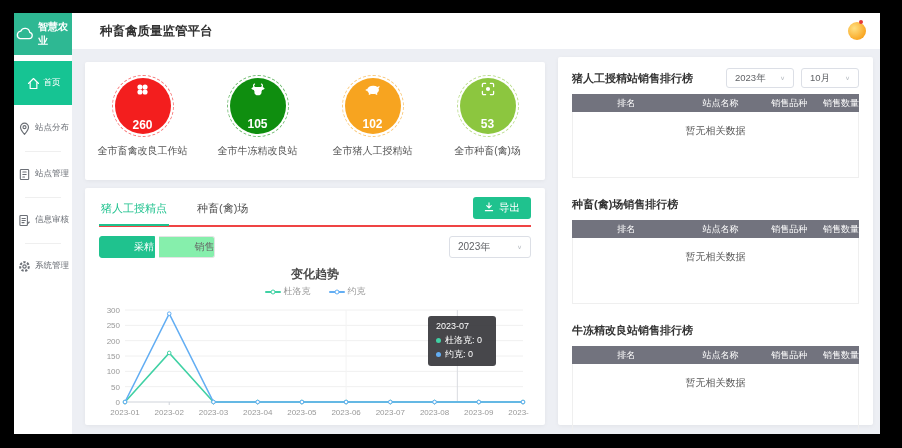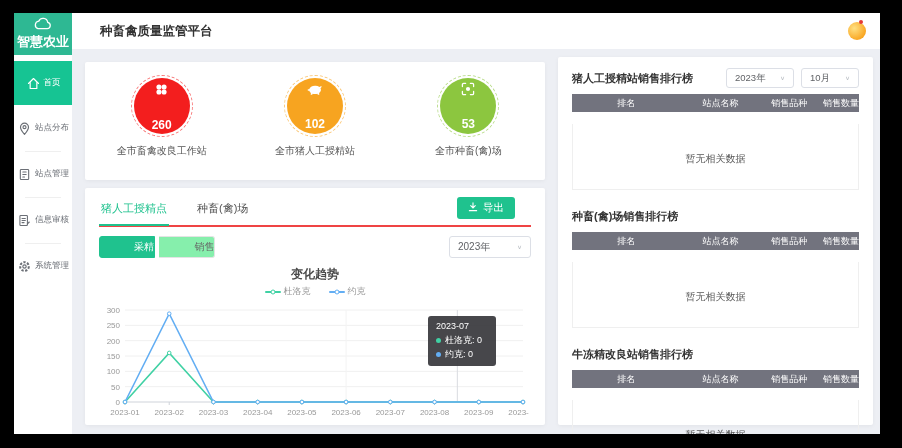--- a/index.html
+++ b/index.html
@@ -1,21 +1,21 @@
 <!DOCTYPE html>
 <html><head>
 <meta charset="utf-8">
 <style>
   html,body{margin:0;padding:0;}
   body{width:902px;height:448px;background:#000;position:relative;font-family:"Liberation Sans",sans-serif;overflow:hidden;}
   .frame{position:absolute;left:14px;top:13px;width:866px;height:421px;background:#edeff4;overflow:hidden;}
 
   
   .sidebar{position:absolute;left:0;top:0;bottom:0;width:58px;background:#fff;z-index:3;}
-  .logo{height:42px;background:#2eb893;display:flex;flex-direction:column;align-items:center;justify-content:center;gap:2px;color:#fff;font-size:13px;font-weight:bold;}
+  .logo{height:42px;background:#2eb893;display:flex;flex-direction:row;align-items:center;justify-content:center;gap:2px;color:#fff;font-size:10px;font-weight:bold;}
   .side-item{height:46px;display:flex;flex-direction:row;align-items:center;justify-content:center;gap:3px;font-size:8.5px;color:#6b6f76;cursor:pointer;}
   .side-item.active{background:#16c493;color:#fff;margin-top:6px;height:44px;}
   .side-item svg,.logo svg{display:block;}
   .sep{position:relative;}
   .sep::before{content:'';position:absolute;top:0;left:11px;right:11px;border-top:1px solid #efefef;}
 
   
   .topbar{position:absolute;left:58px;right:0;top:0;height:36px;background:#fff;display:flex;align-items:center;justify-content:space-between;padding:0 14px 0 28px;box-sizing:border-box;z-index:2;}
   .topbar-title{font-size:12.5px;font-weight:bold;color:#333;}
   .avatar{width:18px;height:18px;border-radius:50%;background:radial-gradient(circle at 35% 35%,#ffe082,#f9a825 70%,#ef8f00);position:relative;cursor:pointer;}
@@ -33,21 +33,21 @@
   .ring{display:inline-block;border:1px dashed #ccc;border-radius:50%;padding:2px;}
   .circle{width:56px;height:56px;border-radius:50%;display:flex;flex-direction:column;align-items:center;justify-content:center;color:#fff;}
   .circle .num{font-size:12px;font-weight:bold;margin-top:16px;}
   .stat-label{margin-top:7px;font-size:10px;color:#555;}
 
   
   .chart-card{margin-top:8px;height:237px;padding:10px 14px;position:relative;}
   .tabs{border-bottom:2px solid #ef4444;display:flex;gap:26px;position:relative;}
   .tab{font-size:11px;color:#555;padding:3px 2px 8px;cursor:pointer;}
   .tab.active{color:#1fc28e;border-bottom:2px solid #1fc28e;margin-bottom:-1px;}
-  .export-btn{position:absolute;right:16px;top:-1px;background:#1fc28e;color:#fff;font-size:10.5px;height:22px;padding:0 11px;border-radius:3px;display:inline-flex;align-items:center;gap:5px;border:none;cursor:pointer;}
+  .export-btn{position:absolute;right:0;top:-1px;background:#1fc28e;color:#fff;font-size:10.5px;height:22px;padding:0 11px;border-radius:3px;display:inline-flex;align-items:center;gap:5px;border:none;cursor:pointer;}
   .chart-controls{display:flex;justify-content:space-between;margin-top:9px;}
   .toggle{width:56px;height:22px;line-height:20px;text-align:right;font-size:10px;display:inline-block;box-sizing:border-box;cursor:pointer;}
   .toggle.on{background:#1fc28e;color:#fff;border:1px solid #1fc28e;border-radius:3px 0 0 3px;}
   .toggle.off{background:#86efac;color:#666;border:1px solid #e4e4e4;border-left:none;border-radius:0 3px 3px 0;}
   .sel{display:inline-flex;align-items:center;justify-content:space-between;border:1px solid #dcdfe6;border-radius:3px;padding:0 8px;height:22px;font-size:10px;color:#606266;background:#fff;box-sizing:border-box;cursor:pointer;}
   .sel.year{width:82px;}
   .chev{font-size:7px;color:#bcc0c6;transform:scaleY(.8);}
   .chart-title{margin-top:8px;text-align:center;font-size:12px;font-weight:bold;color:#4a4a4a;}
   .legend{display:flex;justify-content:center;gap:18px;font-size:9px;color:#999;margin-top:2px;align-items:center;}
   .lg-item{display:inline-flex;align-items:center;cursor:pointer;}
@@ -64,21 +64,21 @@
   .rank-card{height:368px;padding:8px 14px;}
   .rank-section{margin-bottom:13px;}
   .rank-head{display:flex;justify-content:space-between;align-items:center;height:26px;}
   .rank-title{font-size:11px;font-weight:bold;color:#333;}
   .rank-selects{display:flex;gap:7px;}
   .sel.sm-y{width:68px;height:20px;font-size:9.5px;}
   .sel.sm-m{width:58px;height:20px;font-size:9.5px;}
   .rank-table-header{display:flex;background:#72737e;color:#fff;font-size:9px;height:18px;align-items:center;margin-top:3px;}
   .rth{text-align:right;}
   .c1{width:22%;}.c2{width:36%;}.c3{width:24%;}.c4{width:18%;}
-  .rank-body{border:1px solid #efefef;border-top:none;text-align:center;font-size:10px;color:#5a5a5a;padding-top:28px;box-sizing:border-box;height:66px;margin-top:12px;}
+  .rank-body{border:1px solid #efefef;border-top:none;text-align:center;font-size:10px;color:#5a5a5a;padding-top:12px;box-sizing:border-box;height:66px;}
   .rank-body.tall{height:80px;}
 </style>
 </head>
 <body>
 
 <div class="frame">
 
   <div class="sidebar">
     <div class="logo">
       <span>
@@ -162,20 +162,34 @@
                     <circle cx="7" cy="13" r="3"></circle>
                     <circle cx="13" cy="13" r="3"></circle>
                   </svg>
               </span>
               <span class="num">260</span>
             </span>
           </span>
           <div class="stat-label">全市畜禽改良工作站</div>
         </div>
 
+        <div class="stat">
+          <span class="ring" style="border-color: rgba(15, 142, 15, 0.6);">
+            <span class="circle" style="background: rgb(15, 142, 15);">
+              <span>
+                <svg width="18" height="15" viewBox="0 0 20 18" fill="#fff">
+                    <path d="M10 16c-3 0-4.6-1.8-4.2-4.6L5 9.6C3.8 9.5 2.8 9 2 8.2 2.6 6.8 3.8 6 5.4 6h9.2c1.6 0 2.8.8 3.4 2.2-.8.8-1.8 1.3-3 1.4l-.8 1.8C14.6 14.2 13 16 10 16z"></path>
+                    <path d="M5.4 6C4.3 4.7 4.5 3.4 5.9 2.4M14.6 6c1.1-1.3.9-2.6-.5-3.6" stroke="#fff" stroke-width="1.4" fill="none" stroke-linecap="round"></path>
+                  </svg>
+              </span>
+              <span class="num">105</span>
+            </span>
+          </span>
+          <div class="stat-label">全市牛冻精改良站</div>
+        </div>
 
         <div class="stat">
           <span class="ring" style="border-color: rgba(247, 164, 32, 0.6);">
             <span class="circle" style="background: rgb(247, 164, 32);">
               <span>
                 <svg width="18" height="15" viewBox="0 0 20 18" fill="#fff">
                     <path d="M16.8 7.2c.8-.3 1.2-1 1.2-2-1.1-.2-2 .1-2.6.8A8.7 8.7 0 0 0 10 4.5c-3.6 0-6.5 1.8-6.9 4.3H2c-.5 0-.9.4-.9.9s.4.9.9.9h1.2c.2 1.1.9 2 1.9 2.7l-.3 1.9h1.9l.3-1.2c.9.3 1.9.4 3 .4s2.1-.1 3-.4l.3 1.2h1.9l-.3-1.9c1.4-.9 2.2-2.3 2.2-3.9 0-.8-.2-1.5-.6-2.2z"></path>
                   </svg>
               </span>
               <span class="num">102</span>

